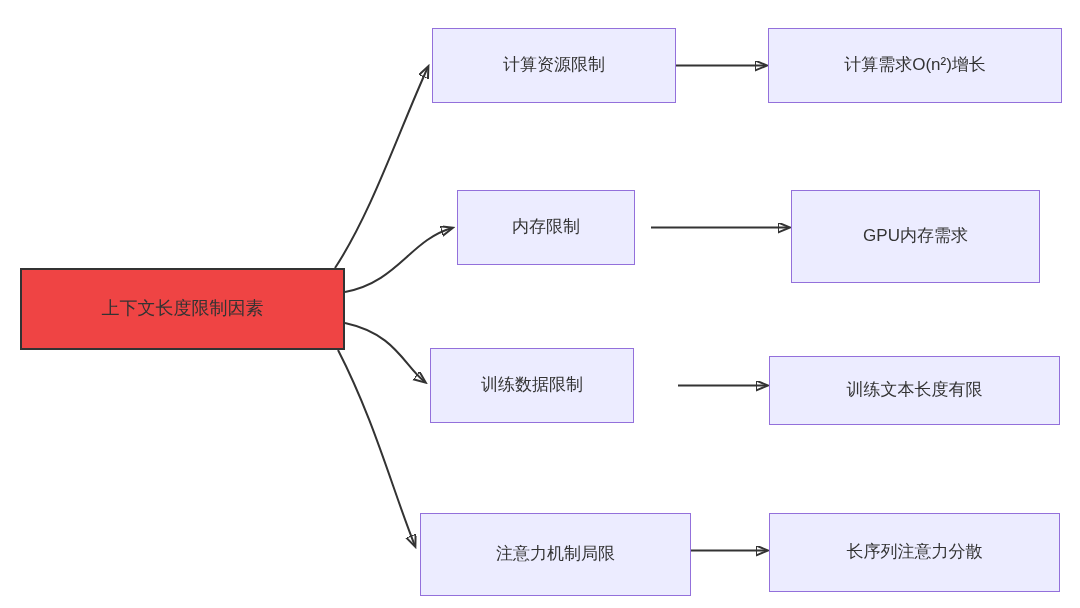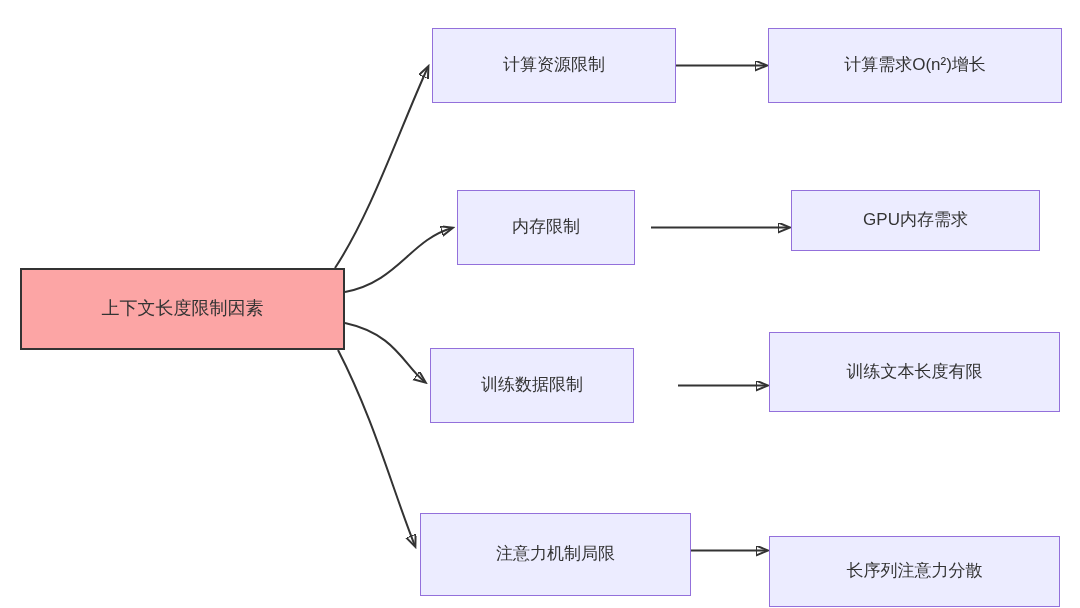--- a/index.html
+++ b/index.html
@@ -32,34 +32,34 @@
     justify-content: center;
     background: #ECECFF;
     border: 1px solid #9370DB;
     color: #333333;
     font-size: 17px;
     text-align: center;
     line-height: 1.3;
     padding: 16px 10px;
   }
   .node.root {
-    background: #fca5a5;
+    background: #ef4444;
     border: 2px solid #333333;
     font-size: 18px;
   }
   
   .pos-root { left: 20px;  top: 268px; width: 325px; height: 82px; }
   .pos-c1   { left: 432px; top: 28px;  width: 244px; height: 75px; }
   .pos-c2   { left: 457px; top: 190px; width: 178px; height: 75px; }
   .pos-c3   { left: 430px; top: 348px; width: 204px; height: 75px; }
   .pos-c4   { left: 420px; top: 513px; width: 271px; height: 83px; }
   .pos-e1   { left: 768px; top: 28px;  width: 294px; height: 75px; text-align: center; }
-  .pos-e2   { left: 791px; top: 190px; width: 249px; height: 61px; }
-  .pos-e3   { left: 769px; top: 332px; width: 291px; height: 80px; align-items: center; }
-  .pos-e4   { left: 769px; top: 513px; width: 291px; height: 71px; margin-top: 23px; }
+  .pos-e2   { left: 791px; top: 190px; width: 249px; height: 93px; }
+  .pos-e3   { left: 769px; top: 356px; width: 291px; height: 69px; align-items: center; }
+  .pos-e4   { left: 769px; top: 513px; width: 291px; height: 79px; }
 </style>
 </head>
 <body>
 
 <div class="canvas">
 
   <svg class="edges" viewBox="0 0 1080 608" xmlns="http://www.w3.org/2000/svg">
     <defs>
       <marker id="arrow" markerUnits="userSpaceOnUse" markerWidth="14" markerHeight="12" refX="11" refY="5" orient="auto">
         <path d="M0,0 L12,5 L0,10 z" fill="#333333" stroke="none"></path>

